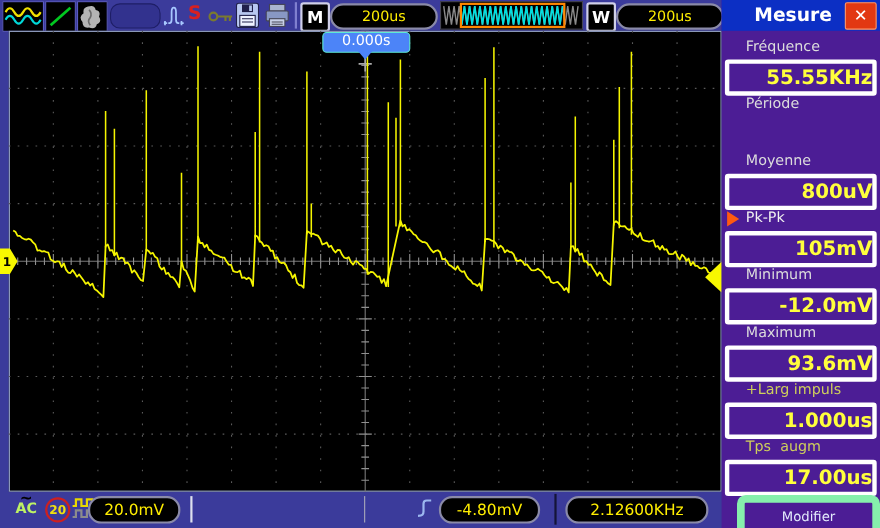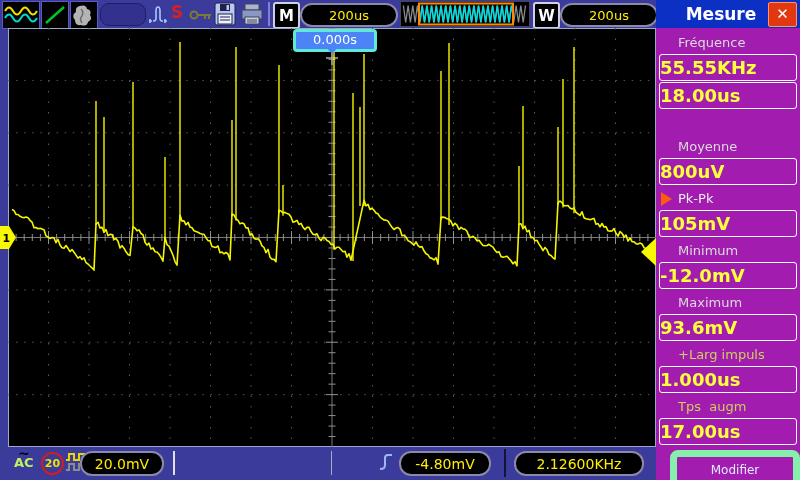--- a/index.html
+++ b/index.html
@@ -7,46 +7,46 @@
           font-family:"DejaVu Sans","Liberation Sans",sans-serif;overflow:hidden;}
   .abs{position:absolute;}
   
   .iconbox{background:#000;border:1px solid #5a5ac2;display:flex;align-items:center;justify-content:center;}
   .pill{background:#000;border:2px solid #8a8aa8;border-radius:12px;color:#ffee00;
         font-size:13px;display:flex;align-items:center;justify-content:center;}
   .mwbox{background:#000;border:2px solid #cfcfe8;border-radius:3px;color:#fff;
          font-weight:bold;font-size:15px;display:flex;align-items:center;justify-content:center;}
   .vsep{background:#8080d0;width:2px;}
   
-  #panel{left:656px;top:0;width:144px;height:480px;background:#a21caf;}
+  #panel{left:656px;top:0;width:144px;height:480px;background:#4c1d95;}
   #panel-header{position:absolute;left:0;top:0;width:144px;height:28px;background:#0c2fc4;
                 display:flex;align-items:center;}
   #panel-title{flex:1;text-align:center;color:#fff;font-size:17px;font-weight:bold;padding-left:18px;}
   #close-btn{width:27px;height:23px;margin-right:3px;background:#e23812;border:1px solid #ff9868;
              border-radius:2px;color:#fff;font-weight:bold;font-size:15px;
              display:flex;align-items:center;justify-content:center;}
   .mrow{height:52px;}
   .mlabel{height:24px;line-height:26px;padding-left:22px;font-size:13px;color:#dcdcdc;
           white-space:pre;position:relative;}
   .mlabel.dim{color:#cfcf5c;}
   .sel-arrow{position:absolute;left:5px;top:6px;width:0;height:0;
              border-left:11px solid #ff5a10;border-top:7px solid transparent;border-bottom:7px solid transparent;}
-  .mvalue{height:25px;margin:0 3px;border:1px solid #ffffff;border-radius:3px;
-          color:#ffff3c;font-size:18px;font-weight:bold;text-align:left;line-height:25px;}
+  .mvalue{height:25px;margin:0 3px;border:4px solid #ffffff;border-radius:3px;
+          color:#ffff3c;font-size:18px;font-weight:bold;text-align:right;line-height:25px;}
   #modify-btn{position:absolute;left:14px;top:450px;width:116px;height:26px;border:7px solid #86efac;
               border-radius:8px;color:#e4ecfc;font-size:12px;display:flex;align-items:center;justify-content:center;}
   
   .yel{color:#bef264;}
   #ac-icon{display:flex;flex-direction:column;align-items:center;line-height:9px;
            font-weight:bold;font-size:13px;}
   #atten-circle{width:19px;height:19px;border:2px solid #cc2020;border-radius:50%;
                 color:#f0e010;font-size:11px;font-weight:bold;display:flex;align-items:center;justify-content:center;}
   
   #grat-bg{left:8px;top:28px;width:648px;height:419px;background:#000;border:1px solid #9aa8cc;box-sizing:border-box;}
-  #trig-tab{left:293px;top:29px;width:78px;height:17px;background:#4c84f8;border:3px solid #5eead4;
+  #trig-tab{left:293px;top:29px;width:78px;height:17px;background:#4c84f8;border:1px solid #5eead4;
             border-radius:4px;color:#fff;font-size:13px;text-align:center;line-height:16px;}
   #trig-tab-tip{left:325px;top:46px;width:0;height:0;border-left:7px solid transparent;
                 border-right:7px solid transparent;border-top:8px solid #4c84f8;}
 </style>
 </head>
 <body>
 
 <div id="screen">
 
   <div class="abs iconbox" style="left:2px;top:1px;width:36px;height:26px;">
@@ -299,21 +299,21 @@
       <div id="close-btn">
         <span>✕</span>
       </div>
     </div>
     <div id="mrows" style="position:absolute;left:0;top:30px;width:144px;">
         <div class="mrow">
           <div class="mlabel">Fréquence</div>
           <div class="mvalue">55.55KHz</div>
         </div>
         <div class="mrow">
-          <div class="mvalue">18.00us</div>
+          <div class="mlabel">Période</div>
         </div>
         <div class="mrow">
           <div class="mlabel">Moyenne</div>
           <div class="mvalue">800uV</div>
         </div>
         <div class="mrow">
           <div class="mlabel" style="color: rgb(240, 240, 240);"><span class="sel-arrow"></span>Pk-Pk</div>
           <div class="mvalue">105mV</div>
         </div>
         <div class="mrow">

